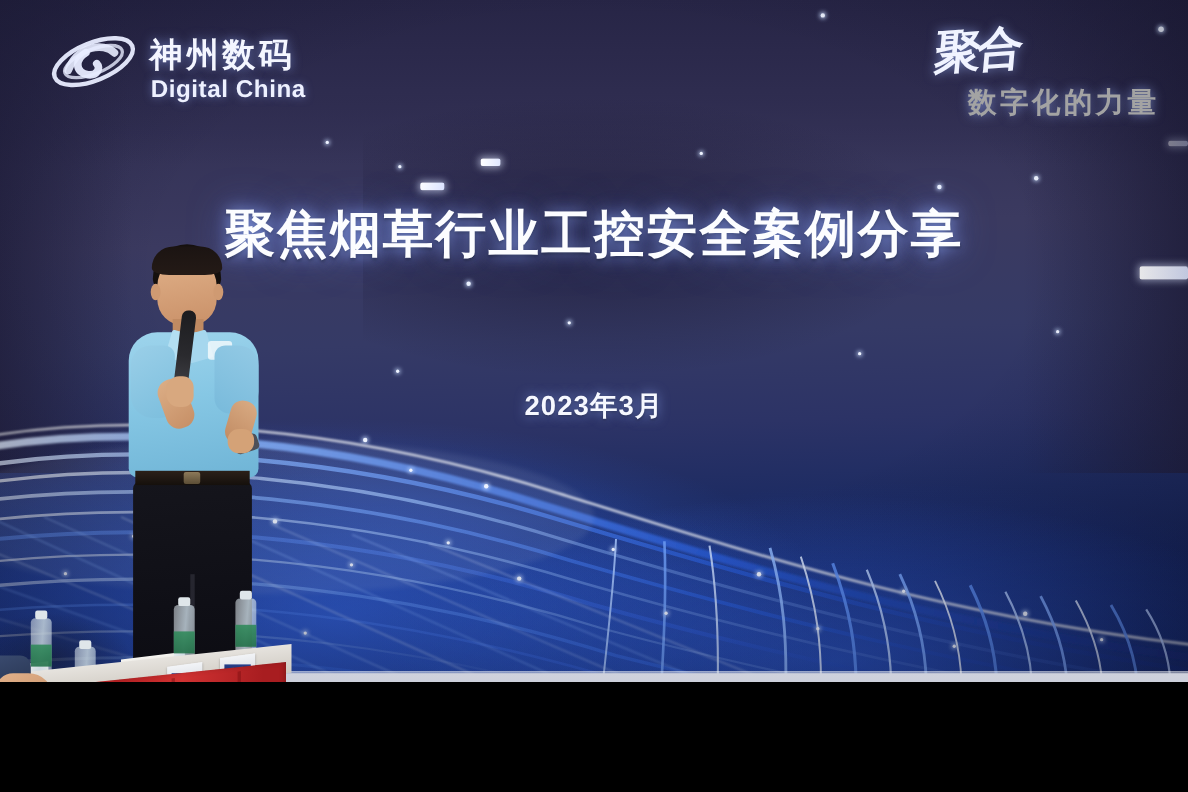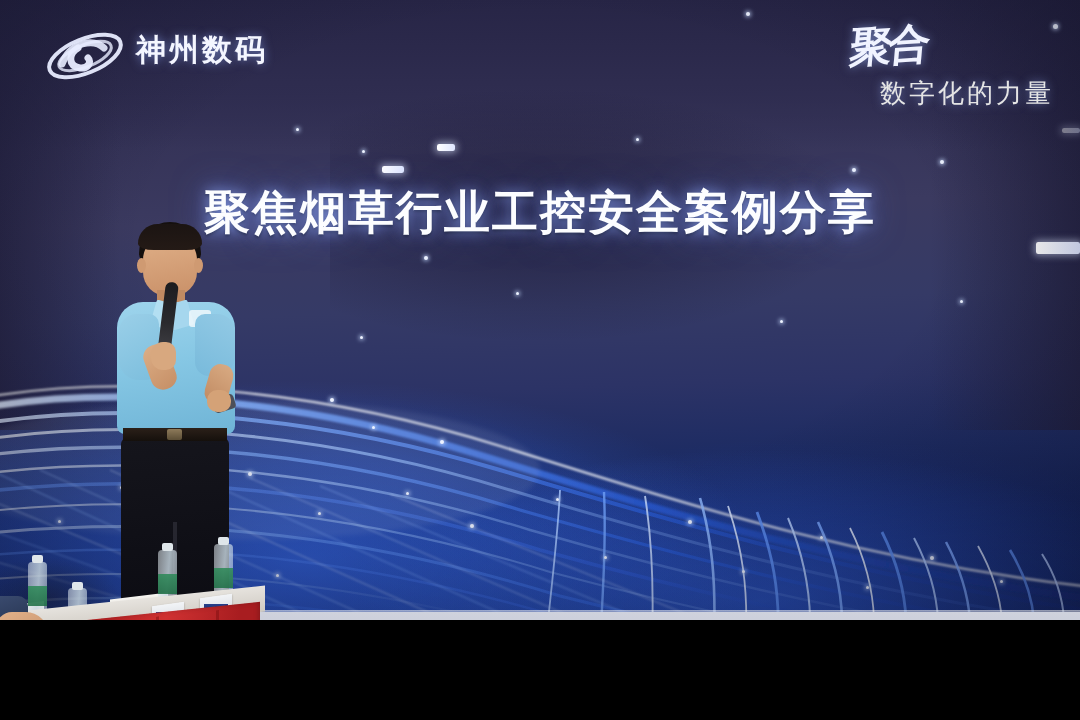--- a/index.html
+++ b/index.html
@@ -65,21 +65,21 @@
   .logo-swirl{position:absolute;left:0;top:8px;width:82px;height:64px;}
   .logo-cn{position:absolute;left:92px;top:14px;font-size:30px;font-weight:bold;color:#f4f6ff;
     letter-spacing:3px;text-shadow:0 0 10px rgba(150,175,255,.6);}
   .logo-en{position:absolute;left:93px;top:52px;font-size:22px;font-weight:bold;color:#eef1ff;
     letter-spacing:.5px;text-shadow:0 0 8px rgba(150,175,255,.5);}
 
   .logo-right{position:absolute;right:22px;top:14px;width:250px;height:96px;}
   .brush{position:absolute;right:132px;top:4px;font-size:42px;font-weight:bold;color:#f0f3ff;
     font-family:"DejaVu Serif",serif;transform:skewX(-9deg) rotate(-4deg);
     text-shadow:0 0 10px rgba(160,185,255,.6);letter-spacing:-4px;}
-  .slogan{position:absolute;right:4px;top:62px;font-size:26px;font-weight:normal;color:#e5e5e5;
+  .slogan{position:absolute;right:4px;top:62px;font-size:26px;font-weight:bold;color:#a3a3a3;
     letter-spacing:3px;text-shadow:0 0 10px rgba(155,180,255,.6);}
 
   
   .floor{position:absolute;left:0;top:612px;width:1080px;height:108px;
     background:linear-gradient(180deg,#cfd2dd 0%,#c8cbd8 22%,#bfc2cf 44%,#a9a6a8 64%,#918b88 82%,#7d7674 100%);}
   .floor-edge{position:absolute;left:0;top:610px;width:1080px;height:5px;
     background:linear-gradient(180deg,rgba(255,255,255,.6),rgba(200,205,220,.15));}
 
   
   .speaker{position:absolute;left:95px;top:222px;width:175px;height:400px;}
@@ -302,28 +302,30 @@
   <div class="logo-left">
     <svg class="logo-swirl" viewBox="0 0 82 64">
       <g fill="none" stroke="#e8ecff" stroke-linecap="round">
         <ellipse cx="41" cy="32" rx="38" ry="17" stroke-width="4" transform="rotate(-22 41 32)" opacity=".95"></ellipse>
         <ellipse cx="41" cy="32" rx="28" ry="11" stroke-width="3" transform="rotate(-22 41 32)" opacity=".8"></ellipse>
         <path d="M18 40 C 26 18 50 14 60 24" stroke-width="7" opacity=".9"></path>
         <path d="M34 24 C 24 30 24 42 36 44 C 44 45 48 38 44 34" stroke-width="7" opacity=".95"></path>
       </g>
     </svg>
     <div class="logo-cn">神州数码</div>
+    <div class="logo-en">Digital China</div>
   </div>
 
   <div class="logo-right">
     <div class="brush">聚合</div>
     <div class="slogan">数字化的力量</div>
   </div>
 
   <div class="slide-title">聚焦烟草行业工控安全案例分享</div>
+  <div class="slide-date">2023年3月</div>
 
   <div class="floor-edge"></div>
   <div class="floor"></div>
 
   <div class="speaker">
     <div class="sp-pants"></div>
     <div class="sp-leg-split"></div>
     <div class="sp-hair"></div>
     <div class="sp-head"></div>
     <div class="sp-hair2"></div>

